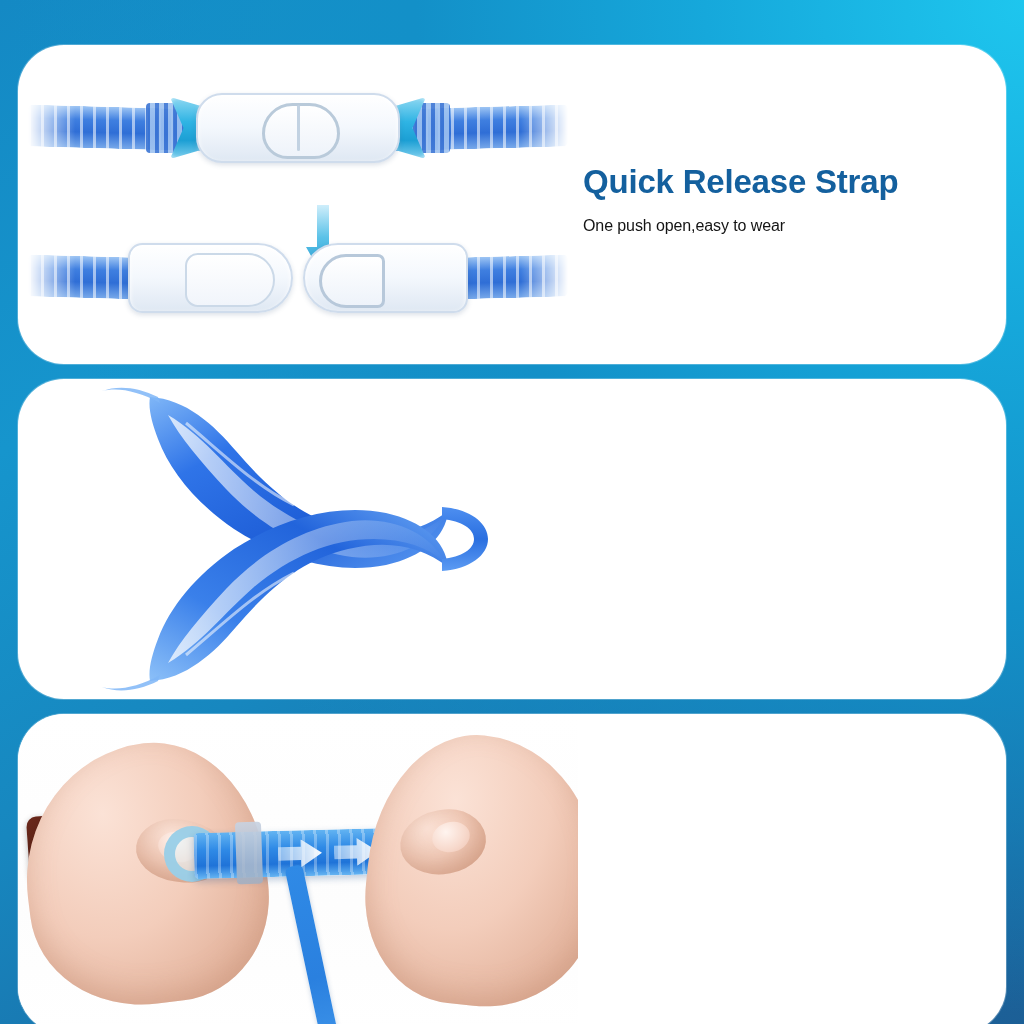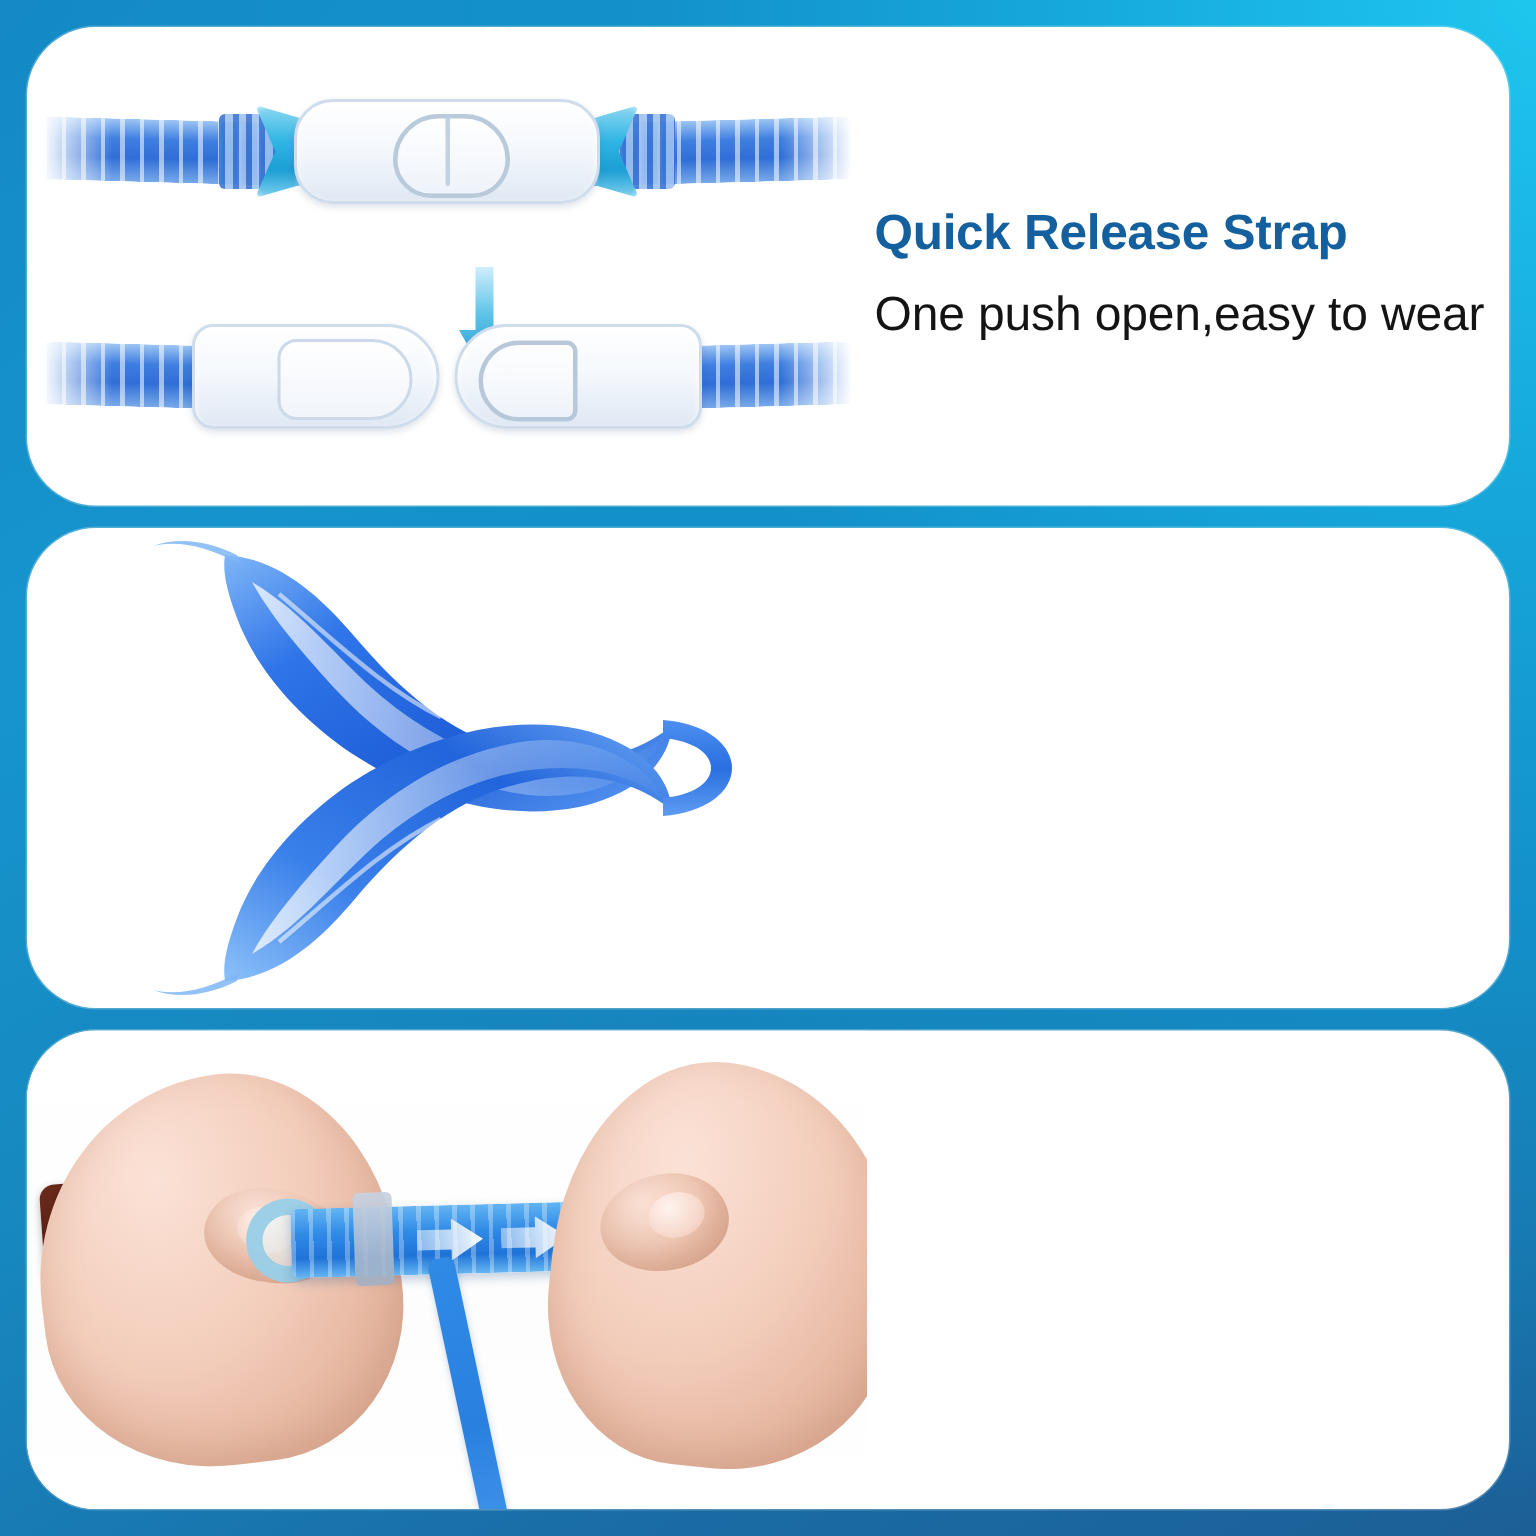--- a/index.html
+++ b/index.html
@@ -14,40 +14,41 @@
 
   .poster { position:relative; width:1024px; height:1024px; }
 
   .card {
     position:absolute;
     left:18px; right:18px;
     background:#ffffff;
     border-radius:46px;
     overflow:hidden;
     box-shadow:0 0 0 1px rgba(255,255,255,.25);
+    margin-top:27px;
   }
   .card-1 { top:18px;  height:319px; }
   .card-2 { top:352px; height:320px; }
   .card-3 { top:687px; height:319px; }
 
   
   .copy { position:absolute; }
   .copy-1 { left:565px; top:118px; width:420px; }
 
   .feat-title {
     color:#14609e;
     font-size:33px;
     font-weight:bold;
     letter-spacing:-0.2px;
     margin-bottom:14px;
     white-space:nowrap;
   }
   .feat-desc {
     color:#141414;
-    font-size:32px;
+    font-size:16px;
     line-height:1.36;
     letter-spacing:-0.1px;
   }
 
   
   .art { position:absolute; }
 
   
   .art-1 { left:0px; top:0px; width:560px; height:319px; }
 

